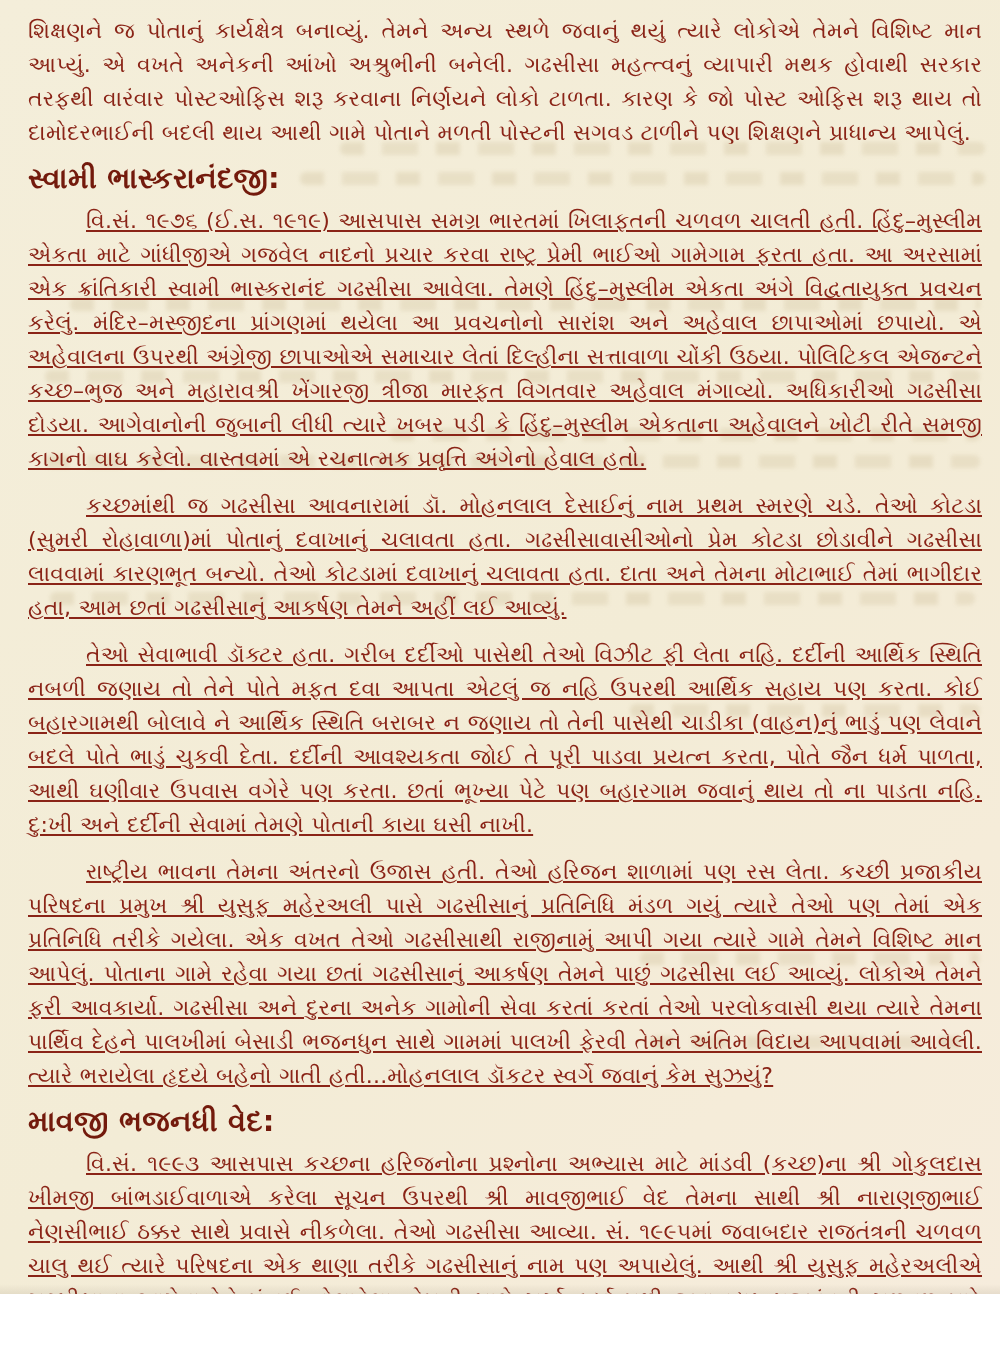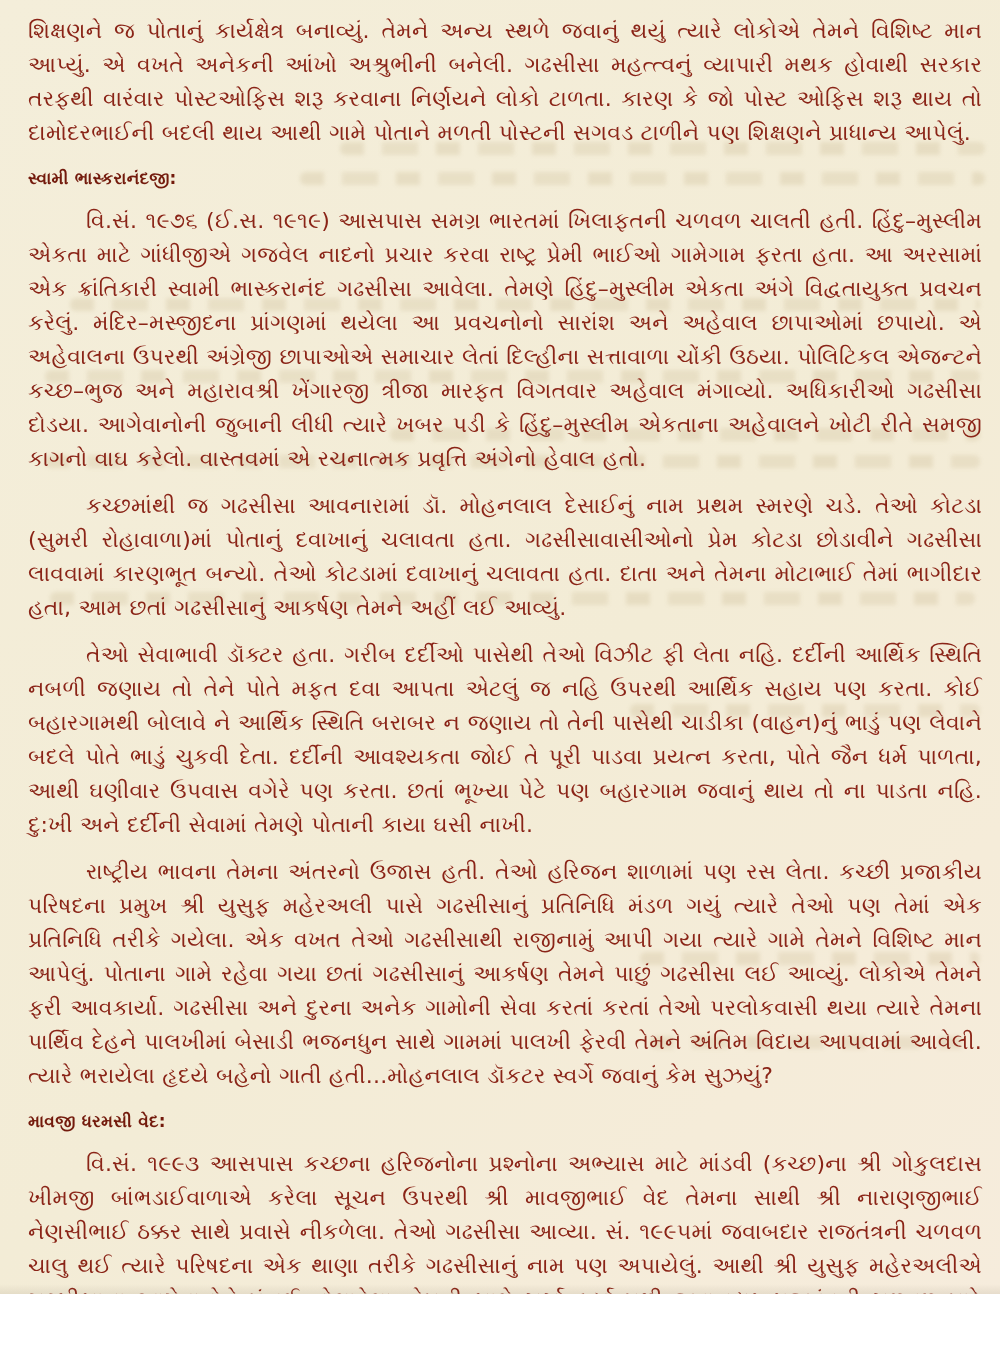--- a/index.html
+++ b/index.html
@@ -19,23 +19,23 @@
     padding: 14px 18px 0 28px;
   }
   p.para {
     font-size: 22px;
     line-height: 34px;
     text-align: justify;
     margin: 0 0 13px 0;
     color: #8a2417;
     letter-spacing: 0.2px;
   }
-  p.para.indent { text-indent: 58px; }
+  p.para.indent { text-indent: 58px; text-decoration: underline; }
   h2.heading {
-    font-size: 17px;
+    font-size: 29px;
     line-height: 30px;
     font-weight: bold;
     color: #731a0c;
     margin: 12px 0 11px 0;
     letter-spacing: 0.2px;
   }
   
   .ghost {
     position: absolute;
     z-index: 1;
@@ -82,20 +82,20 @@
 
     <p class="para indent">વિ.સં. ૧૯૭૬ (ઈ.સ. ૧૯૧૯) આસપાસ સમગ્ર ભારતમાં ખિલાફતની ચળવળ ચાલતી હતી. હિંદુ–મુસ્લીમ એકતા માટે ગાંધીજીએ ગજવેલ નાદનો પ્રચાર કરવા રાષ્ટ્ર પ્રેમી ભાઈઓ ગામેગામ ફરતા હતા. આ અરસામાં એક ક્રાંતિકારી સ્વામી ભાસ્કરાનંદ ગઢસીસા આવેલા. તેમણે હિંદુ–મુસ્લીમ એકતા અંગે વિદ્વતાયુક્ત પ્રવચન કરેલું. મંદિર–મસ્જીદના પ્રાંગણમાં થયેલા આ પ્રવચનોનો સારાંશ અને અહેવાલ છાપાઓમાં છપાયો. એ અહેવાલના ઉપરથી અંગ્રેજી છાપાઓએ સમાચાર લેતાં દિલ્હીના સત્તાવાળા ચોંકી ઉઠયા. પોલિટિકલ એજન્ટને કચ્છ–ભુજ અને મહારાવશ્રી ખેંગારજી ત્રીજા મારફત વિગતવાર અહેવાલ મંગાવ્યો. અધિકારીઓ ગઢસીસા દોડયા. આગેવાનોની જુબાની લીધી ત્યારે ખબર પડી કે હિંદુ–મુસ્લીમ એકતાના અહેવાલને ખોટી રીતે સમજી કાગનો વાઘ કરેલો. વાસ્તવમાં એ રચનાત્મક પ્રવૃત્તિ અંગેનો હેવાલ હતો.</p>
 
 
     <p class="para indent">કચ્છમાંથી જ ગઢસીસા આવનારામાં ડૉ. મોહનલાલ દેસાઈનું નામ પ્રથમ સ્મરણે ચડે. તેઓ  કોટડા (સુમરી રોહાવાળા)માં પોતાનું દવાખાનું ચલાવતા હતા. ગઢસીસાવાસીઓનો પ્રેમ કોટડા છોડાવીને ગઢસીસા લાવવામાં કારણભૂત બન્યો. તેઓ કોટડામાં દવાખાનું ચલાવતા હતા. દાતા અને તેમના મોટાભાઈ તેમાં ભાગીદાર હતા, આમ છતાં ગઢસીસાનું આકર્ષણ તેમને અહીં લઈ આવ્યું.</p>
 
     <p class="para indent">તેઓ સેવાભાવી ડૉક્ટર હતા. ગરીબ દર્દીઓ પાસેથી તેઓ વિઝીટ ફી લેતા નહિ. દર્દીની આર્થિક સ્થિતિ નબળી જણાય તો તેને પોતે મફત દવા આપતા એટલું જ નહિ ઉપરથી આર્થિક સહાય પણ કરતા. કોઈ બહારગામથી બોલાવે ને આર્થિક સ્થિતિ બરાબર ન જણાય તો તેની પાસેથી ચાડીકા (વાહન)નું ભાડું પણ લેવાને બદલે પોતે ભાડું ચુકવી દેતા. દર્દીની આવશ્યકતા જોઈ તે પૂરી પાડવા પ્રયત્ન કરતા, પોતે જૈન ધર્મ પાળતા, આથી ઘણીવાર ઉપવાસ વગેરે પણ કરતા. છતાં ભૂખ્યા પેટે પણ બહારગામ જવાનું થાય તો ના પાડતા નહિ. દુ:ખી અને દર્દીની સેવામાં તેમણે પોતાની કાયા ઘસી નાખી.</p>
 
     <p class="para indent">રાષ્ટ્રીય ભાવના તેમના અંતરનો ઉજાસ હતી. તેઓ હરિજન શાળામાં પણ રસ લેતા. કચ્છી પ્રજાકીય પરિષદના પ્રમુખ શ્રી યુસુફ મહેરઅલી પાસે ગઢસીસાનું પ્રતિનિધિ મંડળ ગયું ત્યારે તેઓ પણ તેમાં એક પ્રતિનિધિ તરીકે ગયેલા. એક વખત તેઓ ગઢસીસાથી રાજીનામું આપી ગયા ત્યારે ગામે તેમને વિશિષ્ટ માન આપેલું. પોતાના ગામે રહેવા ગયા છતાં ગઢસીસાનું આકર્ષણ તેમને પાછું ગઢસીસા લઈ આવ્યું. લોકોએ તેમને ફરી આવકાર્યા. ગઢસીસા અને દુરના અનેક ગામોની સેવા કરતાં કરતાં તેઓ પરલોકવાસી થયા ત્યારે તેમના પાર્થિવ દેહને પાલખીમાં બેસાડી ભજનધુન સાથે ગામમાં પાલખી ફેરવી તેમને અંતિમ વિદાય આપવામાં આવેલી. ત્યારે ભરાયેલા હૃદયે બહેનો ગાતી હતી...મોહનલાલ ડૉકટર સ્વર્ગે જવાનું કેમ સુઝયું?</p>
 
-    <h2 class="heading">માવજી ધરમસી વેદ:</h2>
+    <h2 class="heading">માવજી ભજનધી વેદ:</h2>
 
     <p class="para indent">વિ.સં. ૧૯૯૩ આસપાસ કચ્છના હરિજનોના પ્રશ્નોના અભ્યાસ માટે માંડવી (કચ્છ)ના શ્રી ગોકુલદાસ ખીમજી બાંભડાઈવાળાએ કરેલા સૂચન ઉપરથી શ્રી માવજીભાઈ વેદ તેમના સાથી શ્રી નારાણજીભાઈ નેણસીભાઈ ઠક્કર સાથે પ્રવાસે નીકળેલા. તેઓ ગઢસીસા આવ્યા. સં. ૧૯૯૫માં જવાબદાર રાજતંત્રની ચળવળ ચાલુ થઈ ત્યારે પરિષદના એક થાણા તરીકે ગઢસીસાનું નામ પણ અપાયેલું. આથી શ્રી યુસુફ મહેરઅલીએ ગઢસીસાના આગેવાનોને મુંબઈ બોલાવેલા. તેમની સાથે ચર્ચા કર્યા પછી જવાબદાર રાજતંત્રની ચળવળ માટે યોગ્ય વ્યક્તિ તરીકે શ્રી માવજીભાઈ અને તેમના સાથી તરીકે શ્રી નારાણજી નેણસીને મોકલાવેલા. તેઓએ ગઢસીસા ગામમાં જરૂરી સંગઠન કરી રાજતંત્રમાં ભાગ લેવા ચોક્કસ યોજના ઘડી કાઢી. ગાંધીજીએ સૂચન કર્યું કે જવાબદાર રાજતંત્રની લડત મોકુફ રાખવી એટલે પરિષદનાં થાણાં સમેટી લેવામાં આવ્યા, પણ ગઢસીસાને રચનાત્મક કાર્યના થાણા તરીકે પરિવર્તિત કરવામાં આવ્યું.</p>
 
   </div>
 
   <div class="edge-shadow"></div>
 </div>
 
 </body></html>

